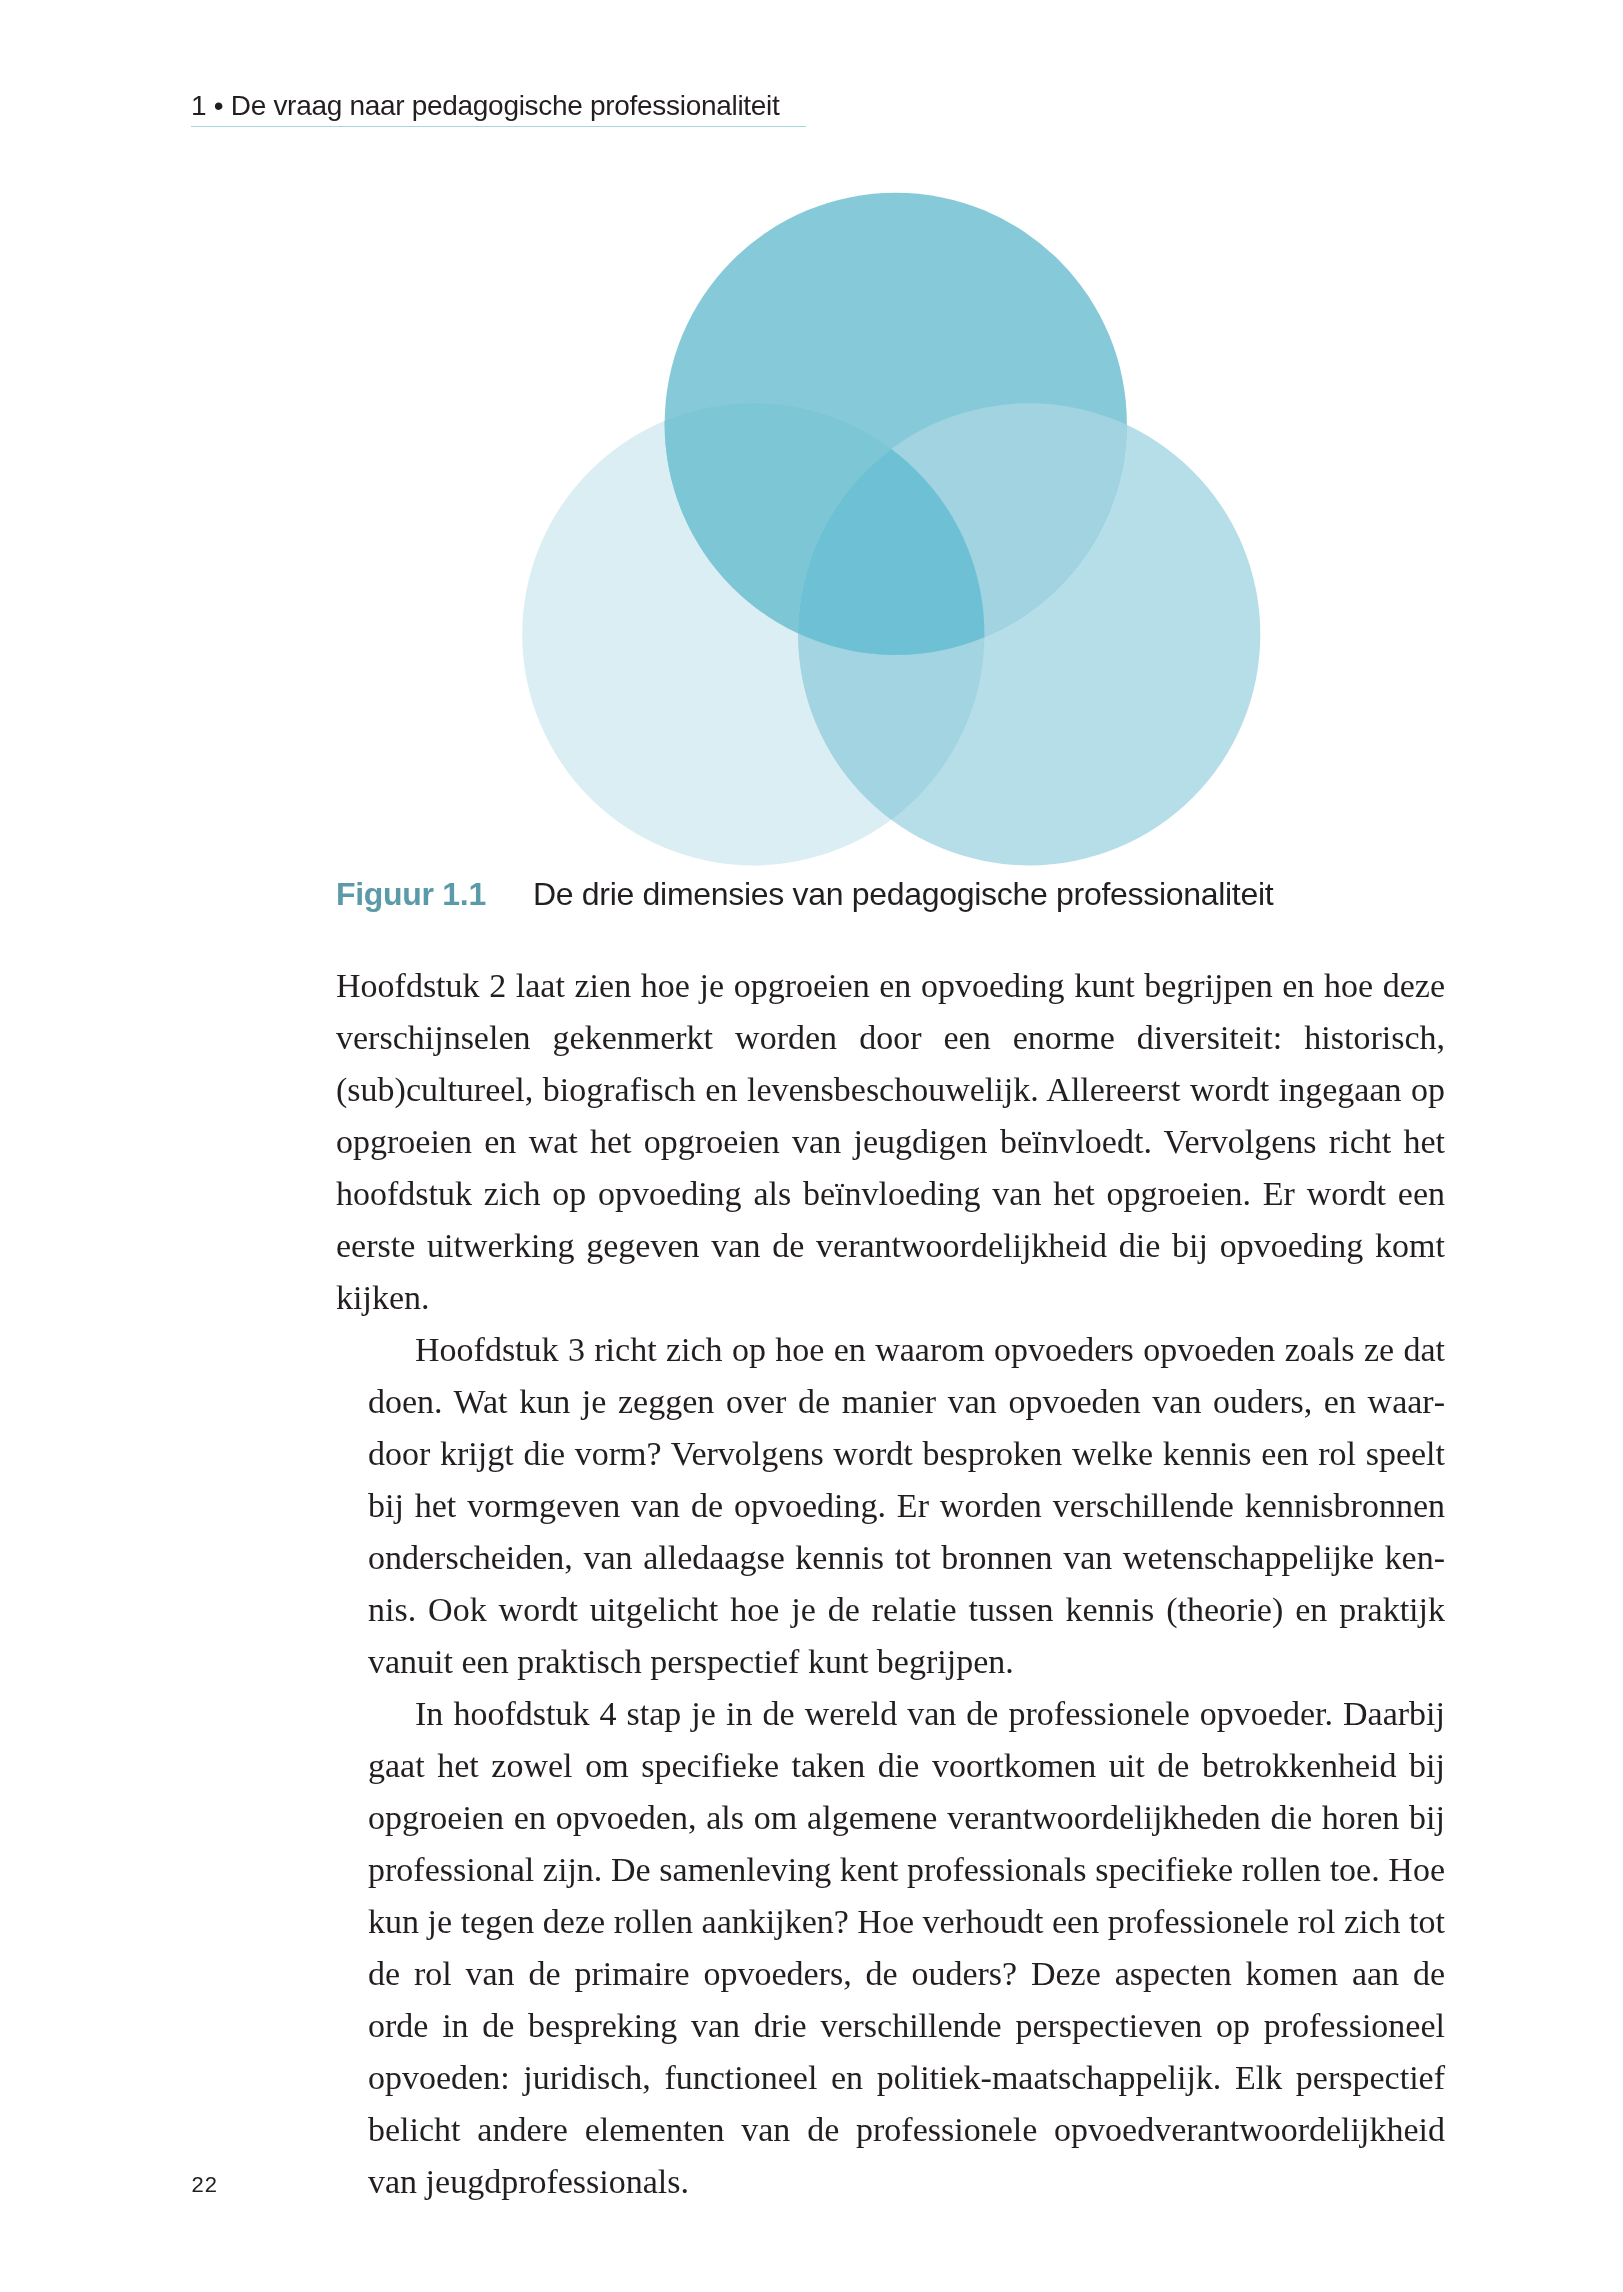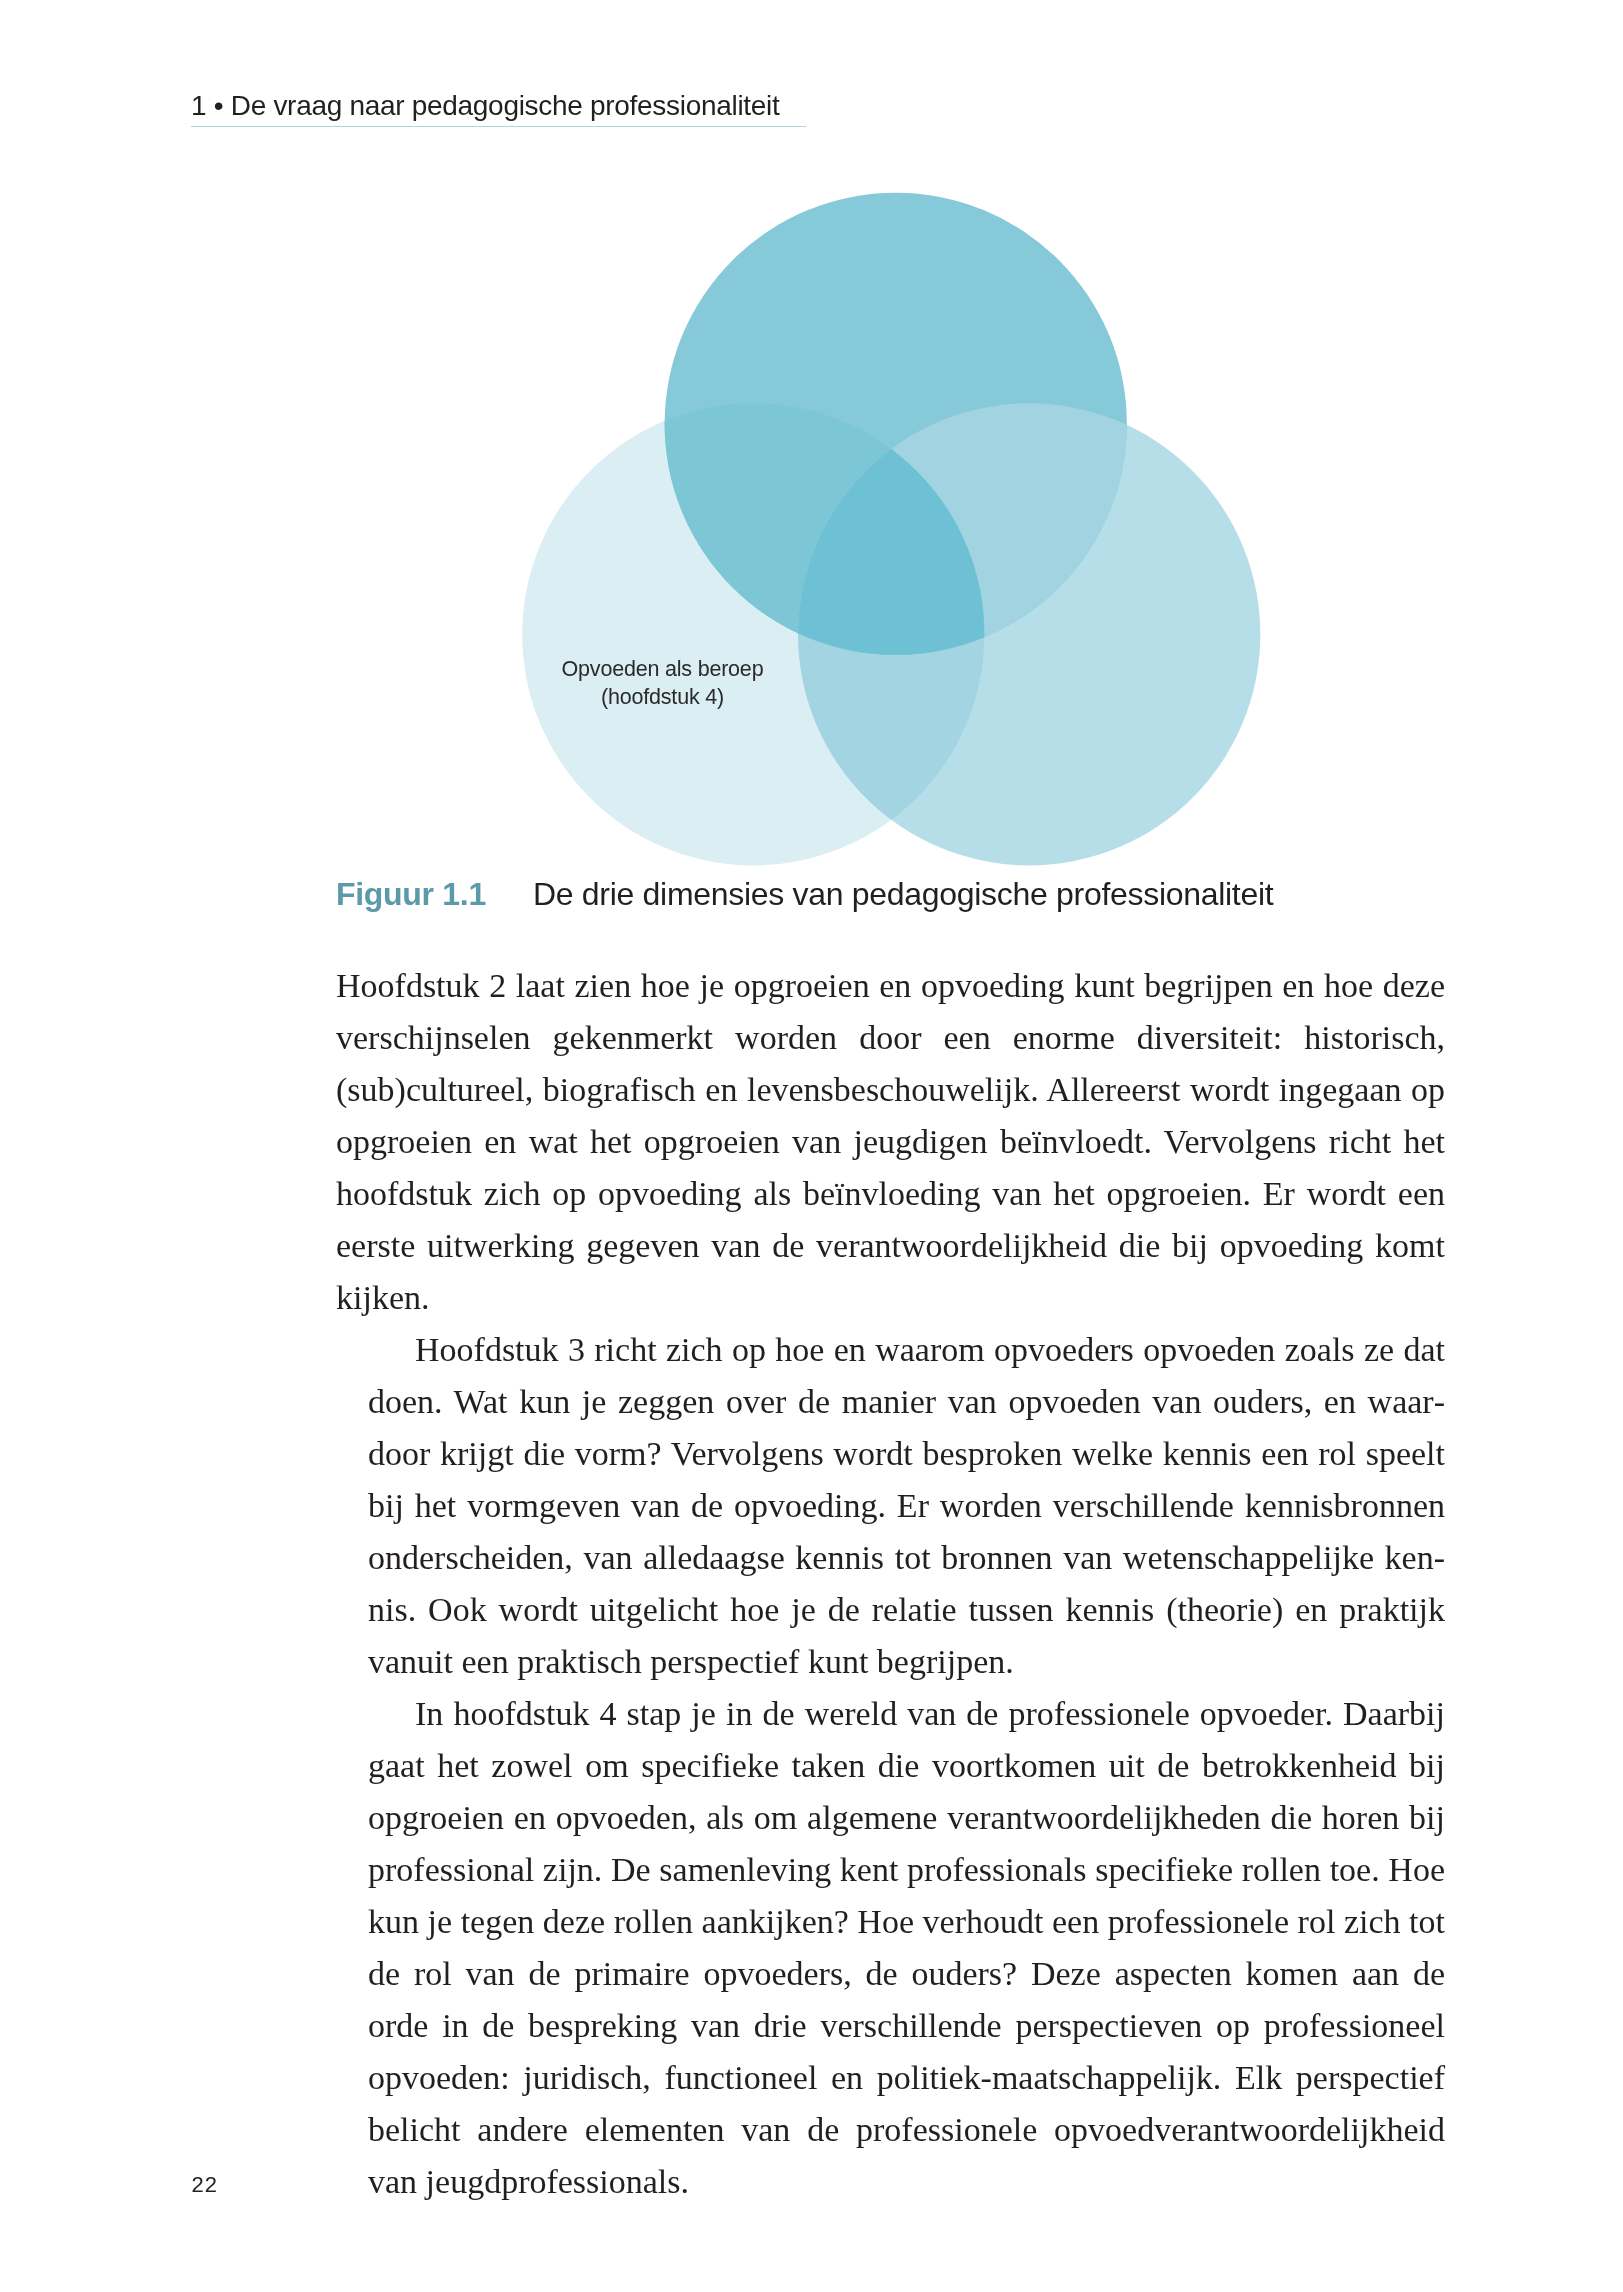--- a/index.html
+++ b/index.html
@@ -65,22 +65,20 @@
 
     <g clip-path="url(#clipTop)">
       <circle cx="841" cy="708" r="258" fill="#7cc6d6"></circle>
       <circle cx="1149" cy="708" r="258" fill="#a1d3e0"></circle>
       <g clip-path="url(#clipLeft)">
         <circle cx="1149" cy="708" r="258" fill="#6ec1d4"></circle>
       </g>
     </g>
   </svg>
 
-  <div class="venn-label dark" style="left: 528px; top: 655px; width: 269px;">Opvoeden als beroep
-(hoofdstuk 4)</div>
 </div>
 
 <div class="caption">
   <span class="fig-num">Figuur 1.1</span><span class="fig-title">De drie dimensies van pedagogische professionaliteit</span>
 </div>
 
 <div class="body-text">
   <p>Hoofdstuk 2 laat zien hoe je opgroeien en opvoeding kunt begrijpen en hoe deze verschijnselen gekenmerkt worden door een enorme diversiteit: histo­risch, (sub)cultureel, biografisch en levensbeschouwelijk. Allereerst wordt ingegaan op opgroeien en wat het opgroeien van jeugdigen beïnvloedt. Ver­volgens richt het hoofdstuk zich op opvoeding als beïnvloeding van het op­groeien. Er wordt een eerste uitwerking gegeven van de verantwoordelijkheid die bij opvoeding komt kijken.</p>
   <p class="indent">Hoofdstuk 3 richt zich op hoe en waarom opvoeders opvoeden zoals ze dat doen. Wat kun je zeggen over de manier van opvoeden van ouders, en waar­door krijgt die vorm? Vervolgens wordt besproken welke kennis een rol speelt bij het vormgeven van de opvoeding. Er worden verschillende kennisbronnen onderscheiden, van alledaagse kennis tot bronnen van wetenschappelijke ken­nis. Ook wordt uitgelicht hoe je de relatie tussen kennis (theorie) en praktijk vanuit een praktisch perspectief kunt begrijpen.</p>
   <p class="indent">In hoofdstuk 4 stap je in de wereld van de professionele opvoeder. Daarbij gaat het zowel om specifieke taken die voortkomen uit de betrokkenheid bij opgroeien en opvoeden, als om algemene verantwoordelijkheden die horen bij professional zijn. De samenleving kent professionals specifieke rollen toe. Hoe kun je tegen deze rollen aankijken? Hoe verhoudt een professionele rol zich tot de rol van de primaire opvoeders, de ouders? Deze aspecten komen aan de orde in de bespreking van drie verschillende perspectieven op professioneel opvoeden: juridisch, functioneel en politiek-maatschappelijk. Elk perspectief belicht andere elementen van de professionele opvoedverantwoordelijkheid van jeugdprofessionals.</p>

